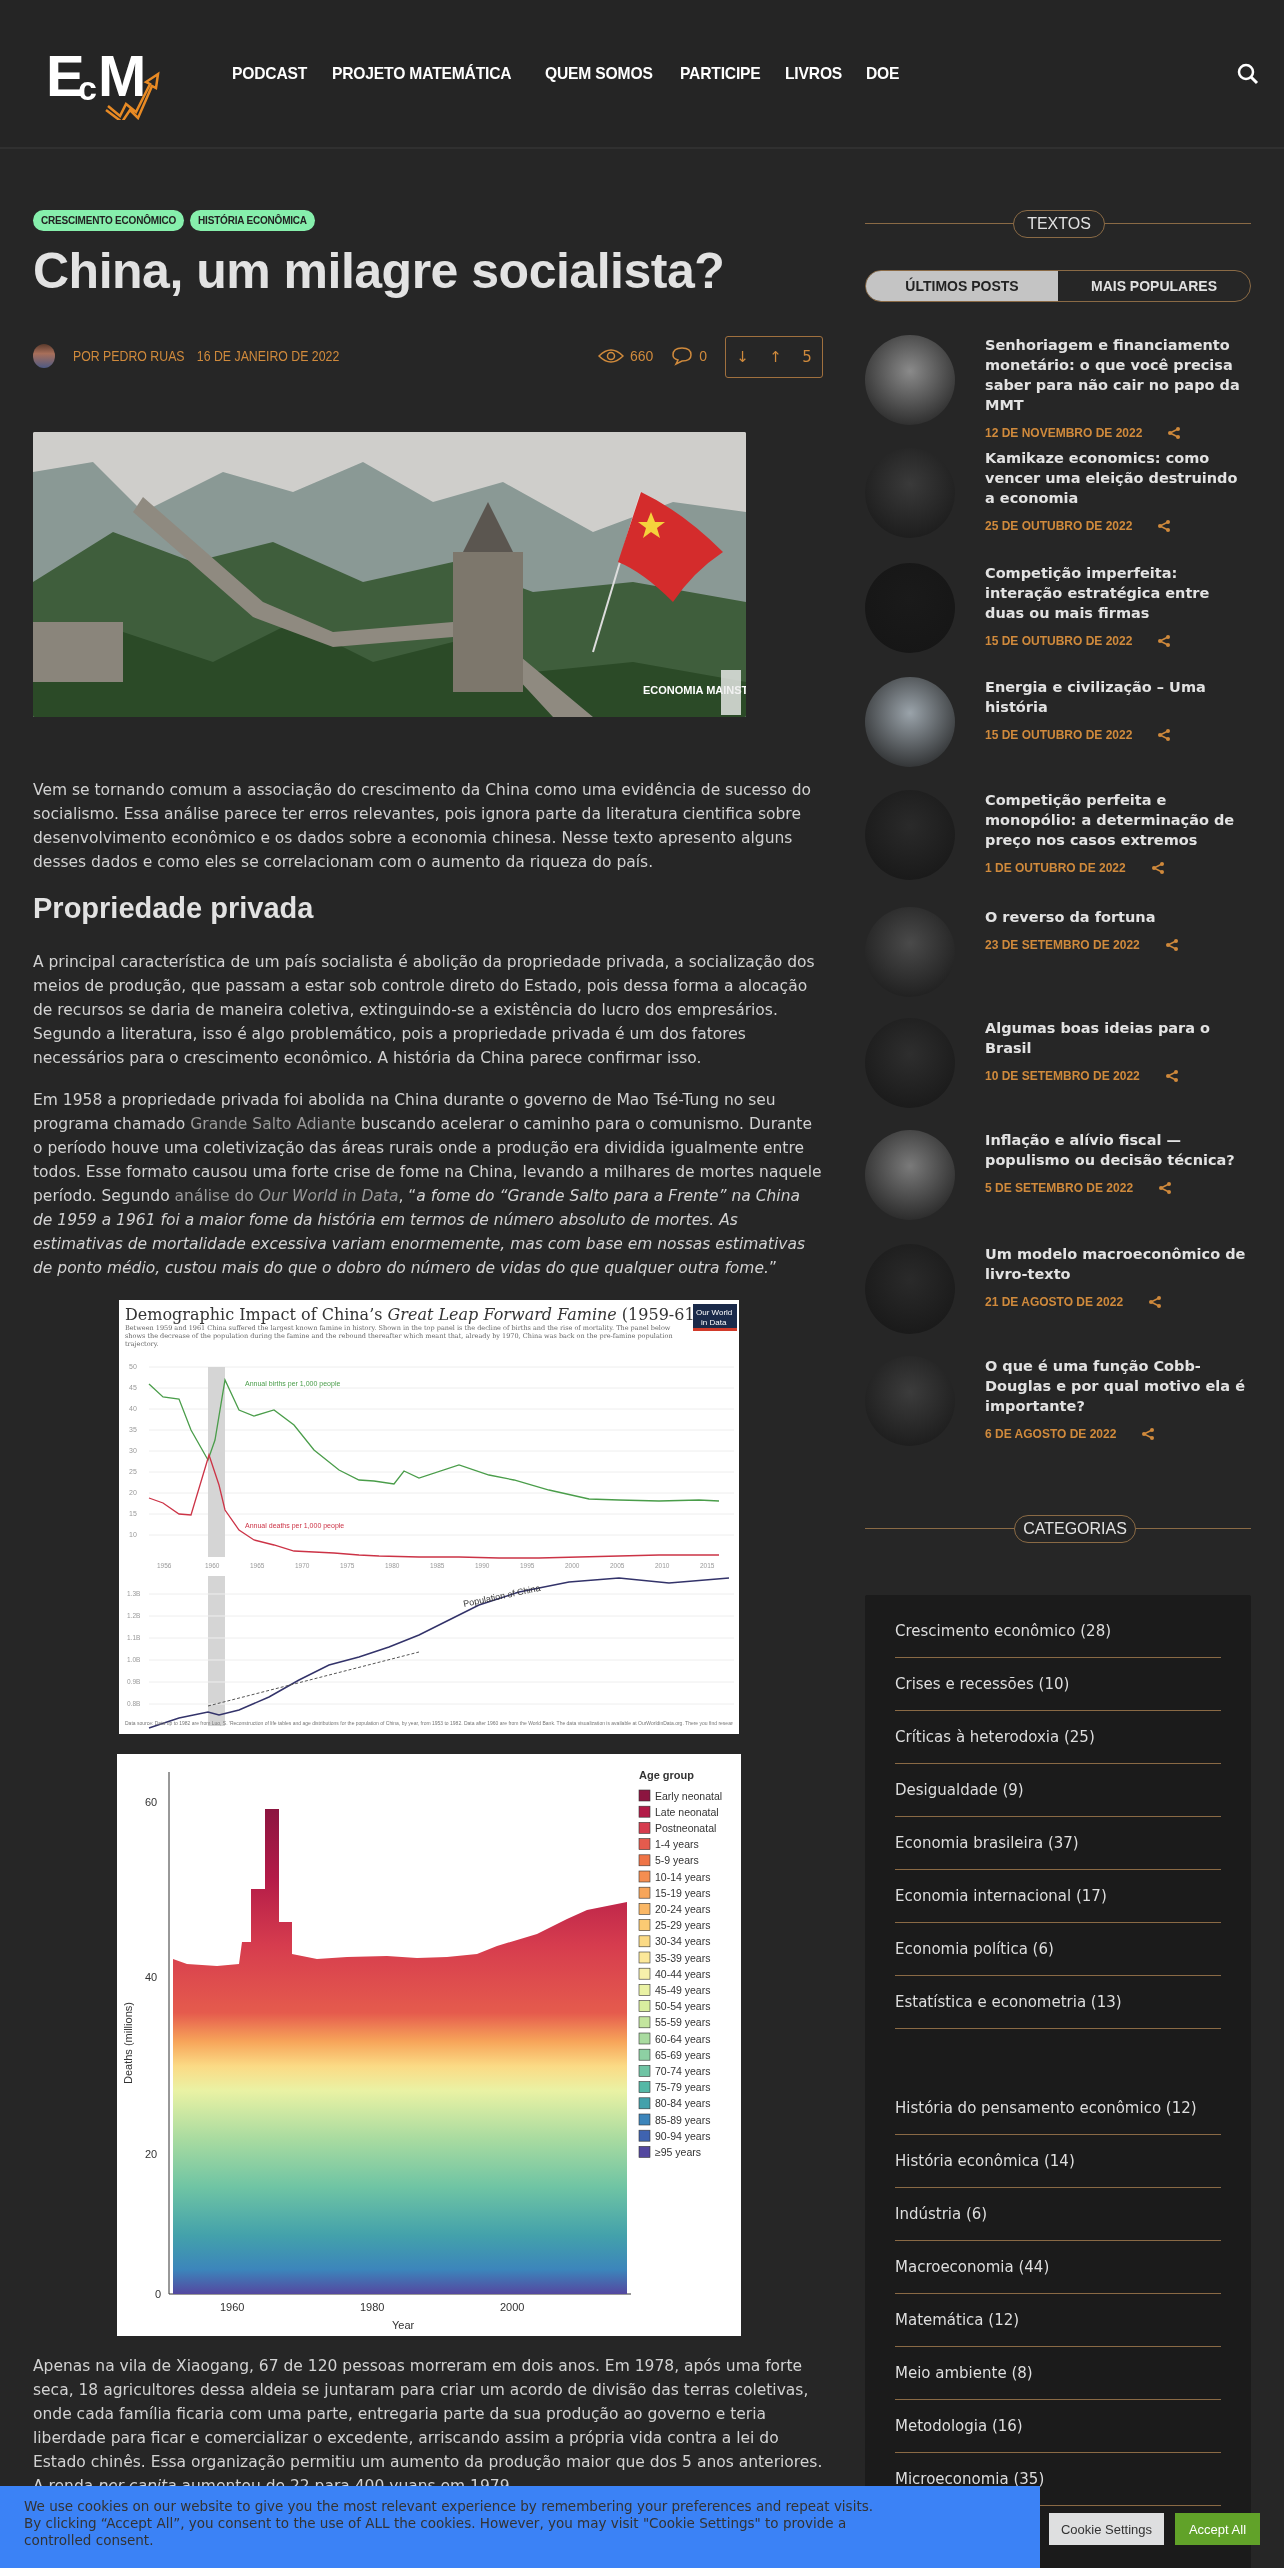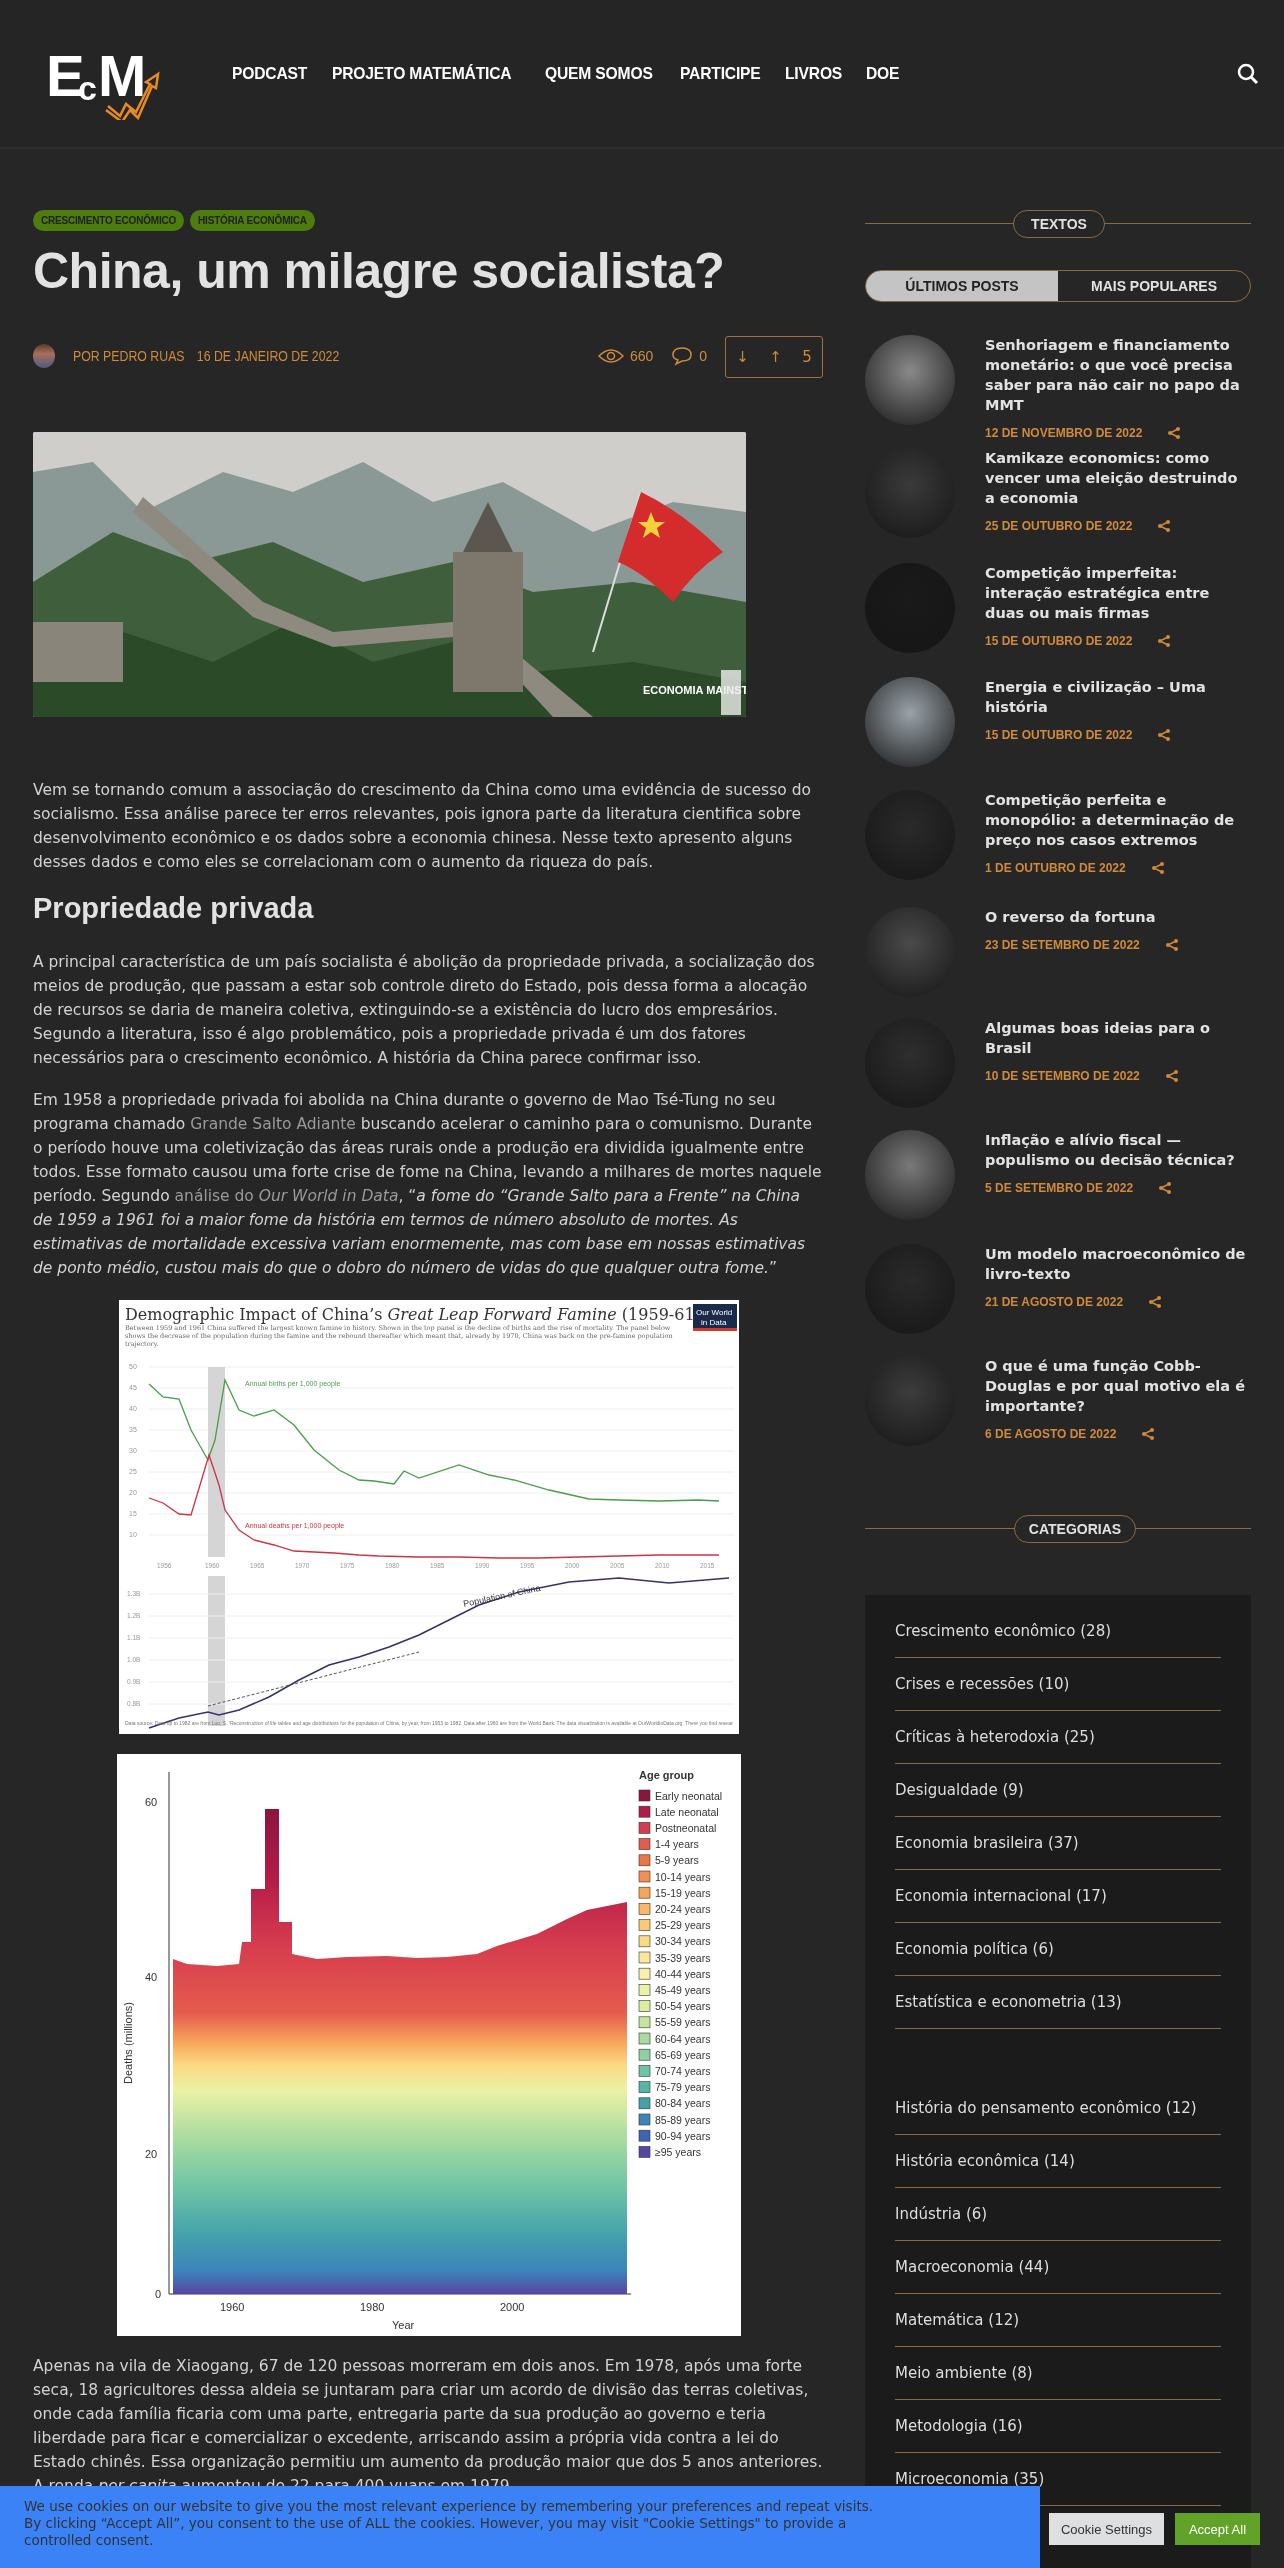--- a/index.html
+++ b/index.html
@@ -7,38 +7,38 @@
   body{position:relative;height:2568px;overflow:hidden}
   
   .site-header{position:absolute;left:0;top:0;width:1284px;height:149px;background:#252525;border-bottom:2px solid #303030}
   .logo{position:absolute;left:46px;top:44px;width:120px;height:76px}
   .nav{position:absolute;left:232px;top:64px;display:flex;gap:18px}
   .nav a{font-family:"Liberation Sans",sans-serif;font-weight:700;font-size:17px;color:#fff;text-decoration:none;letter-spacing:-.2px;transform:scaleX(.92);transform-origin:left}
   .search-btn{position:absolute;left:1236px;top:62px;width:24px;height:24px}
   
   .main{position:absolute;left:33px;top:150px;width:790px}
   .tags{position:absolute;left:0;top:60px;display:flex;gap:6px}
-  .tag{background:#4d7c0f;color:#222;font-family:"Liberation Sans",sans-serif;font-weight:700;font-size:10px;padding:5px 8px;border-radius:11px;letter-spacing:-.2px}
+  .tag{background:#86efac;color:#222;font-family:"Liberation Sans",sans-serif;font-weight:700;font-size:10px;padding:5px 8px;border-radius:11px;letter-spacing:-.2px}
   .title{position:absolute;left:0;top:92px;font-family:"Liberation Sans",sans-serif;font-weight:700;font-size:50px;color:#e2e2e2;letter-spacing:-.5px;white-space:nowrap}
   .meta{position:absolute;left:0;top:182px;width:790px;height:44px}
   .avatar{position:absolute;left:0;top:12px;width:22px;height:24px;border-radius:50%;background:linear-gradient(#5a3a2c,#a86f5a 40%,#4e5a84);}
   .byline{position:absolute;left:40px;top:16px;font-family:"Liberation Sans",sans-serif;font-size:14px;color:#d08a3c;white-space:nowrap;transform:scaleX(.88);transform-origin:left}
   .byline span{margin-right:10px}
   .stats{position:absolute;left:565px;top:14px;display:flex;align-items:center;gap:6px;color:#d08a3c;font-family:"Liberation Sans",sans-serif;font-size:14px}
   .votebox{position:absolute;left:692px;top:4px;width:98px;height:42px;border:1px solid #a0703e;border-radius:3px;display:flex;align-items:center;justify-content:space-around;color:#d08a3c;font-size:15px}
   .hero{position:absolute;left:0;top:282px;width:713px;height:285px;border-radius:2px;overflow:hidden;background:linear-gradient(180deg,#d8d6d2 0%,#b9bcb8 25%,#7d8a86 45%,#4d5d48 65%,#2f4a2a 100%)}
   .body-text{position:absolute;left:0;width:790px;font-size:15.5px;line-height:24px;color:#d2d2d2}
   .body-text a{color:#9a9a9a;text-decoration:none}
   .h2{position:absolute;left:0;top:742px;font-family:"Liberation Sans",sans-serif;font-size:29px;font-weight:700;color:#e2e2e2}
   .fig{position:absolute;background:#fff;overflow:hidden}
   
   .sidebar{position:absolute;left:865px;top:150px;width:386px}
   .sec-head{position:absolute;left:0;width:386px;height:28px}
   .sec-head .line{position:absolute;top:13px;height:1px;width:386px;background:#8a6a45}
-  .sec-head .pill{position:absolute;top:0;height:28px;border:1px solid #8a6a45;border-radius:14px;background:#262626;color:#e2e2e2;font-family:"Liberation Sans",sans-serif;font-weight:700;font-size:14px;display:flex;align-items:center;justify-content:center}
+  .sec-head .pill{position:absolute;top:0;height:28px;border:1px solid #8a6a45;border-radius:14px;background:#262626;color:#e2e2e2;font-family:"Liberation Sans",sans-serif;font-weight:400;font-size:16px;display:flex;align-items:center;justify-content:center}
   .tabs{position:absolute;left:0;top:120px;width:386px;height:32px;border:1px solid #8a6a45;border-radius:16px;overflow:hidden;display:flex}
   .tabs div{flex:1;display:flex;align-items:center;justify-content:center;font-family:"Liberation Sans",sans-serif;font-size:14px;font-weight:700}
   .tab-active{background:#c4c4c4;color:#222}
   .tab-inactive{color:#e2e2e2}
   .post{position:absolute;left:0;width:386px}
   .post .thumb{position:absolute;left:0;top:0;width:90px;height:90px;border-radius:50%;background:#555}
   .post .ptitle{position:absolute;left:120px;top:0;width:266px;font-size:14.5px;font-weight:700;color:#e2e2e2;line-height:20px}
   .post .pdate{font-family:"Liberation Sans",sans-serif;font-size:12px;color:#d08a3c;margin-top:8px;display:flex;align-items:center;gap:26px}
   .cat-box{position:absolute;left:0;top:1445px;width:386px;height:1000px;background:#1b1b1b;border-radius:2px}
   .cat{position:absolute;left:30px;width:326px;height:53px;border-bottom:1px solid #8a6a45;font-size:15px;color:#dedede;display:flex;align-items:center}

